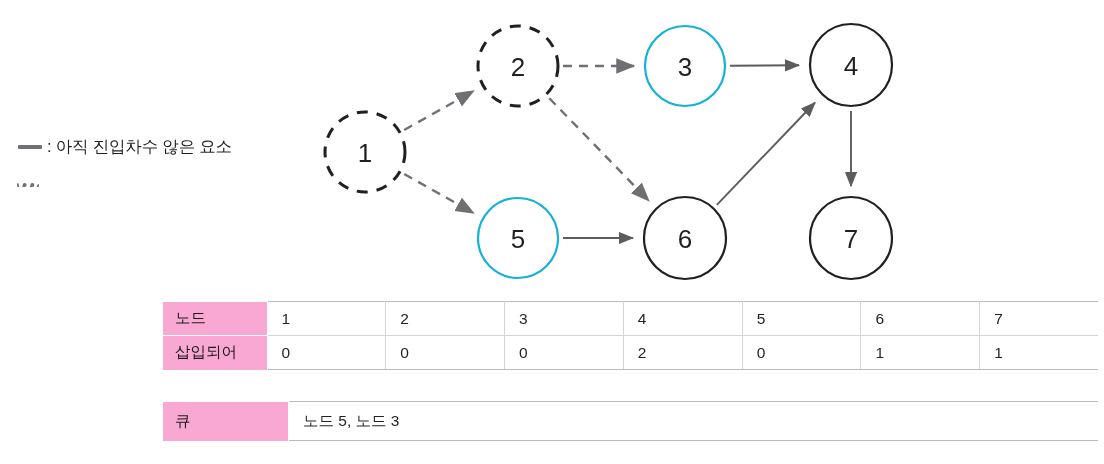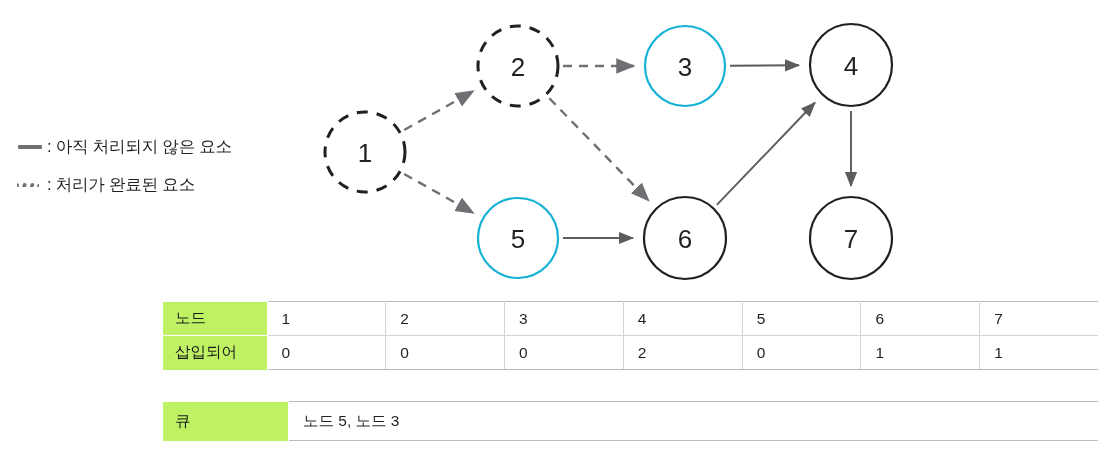--- a/index.html
+++ b/index.html
@@ -93,21 +93,21 @@
   }
   .tbl td {
     border: 1px solid #d2d4d6;
     height: 33px;
     padding: 0 14px;
     vertical-align: middle;
     background: #ffffff;
     color: #231f20;
   }
   .tbl .rowhead {
-    background: #bef264;
+    background: #f9a8d4;
     border-left: none;
     border-right: 1px solid #ffffff;
     border-top: 1px solid #ffffff;
     border-bottom: 1px solid #ffffff;
     width: 101px;
     font-size: 15.5px;
     color: #1a1a1a;
     padding: 0 12px;
   }
   #degree-table tr:first-child .rowhead { border-top: none; }
@@ -129,27 +129,26 @@
   }
 </style>
 </head>
 <body>
 
 <div id="legend">
   <div class="legend-row">
     <span class="legend-swatch sw-unprocessed">
         <span class="bar"></span>
       </span>
-    <span class="legend-text">: 아직 처리되지 않은 요소</span>
+    <span class="legend-text">: 아직 진입차수 않은 요소</span>
   </div>
   <div class="legend-row">
     <span class="legend-swatch sw-done">
         <span class="bar"></span>
       </span>
-    <span class="legend-text">: 처리가 완료된 요소</span>
   </div>
 </div>
 
 <svg id="graph" viewBox="0 0 1000 300">
   <defs>
     <marker id="arrow-gray" markerWidth="9" markerHeight="9" refX="7.4" refY="3.2" orient="auto" markerUnits="strokeWidth">
       <path d="M0,0 L8,3.2 L0,6.4 z" fill="#6e7073"></path>
     </marker>
     <marker id="arrow-solid" markerWidth="9" markerHeight="9" refX="7.4" refY="3.2" orient="auto" markerUnits="strokeWidth">
       <path d="M0,0 L8,3.2 L0,6.4 z" fill="#5a5c5e"></path>

